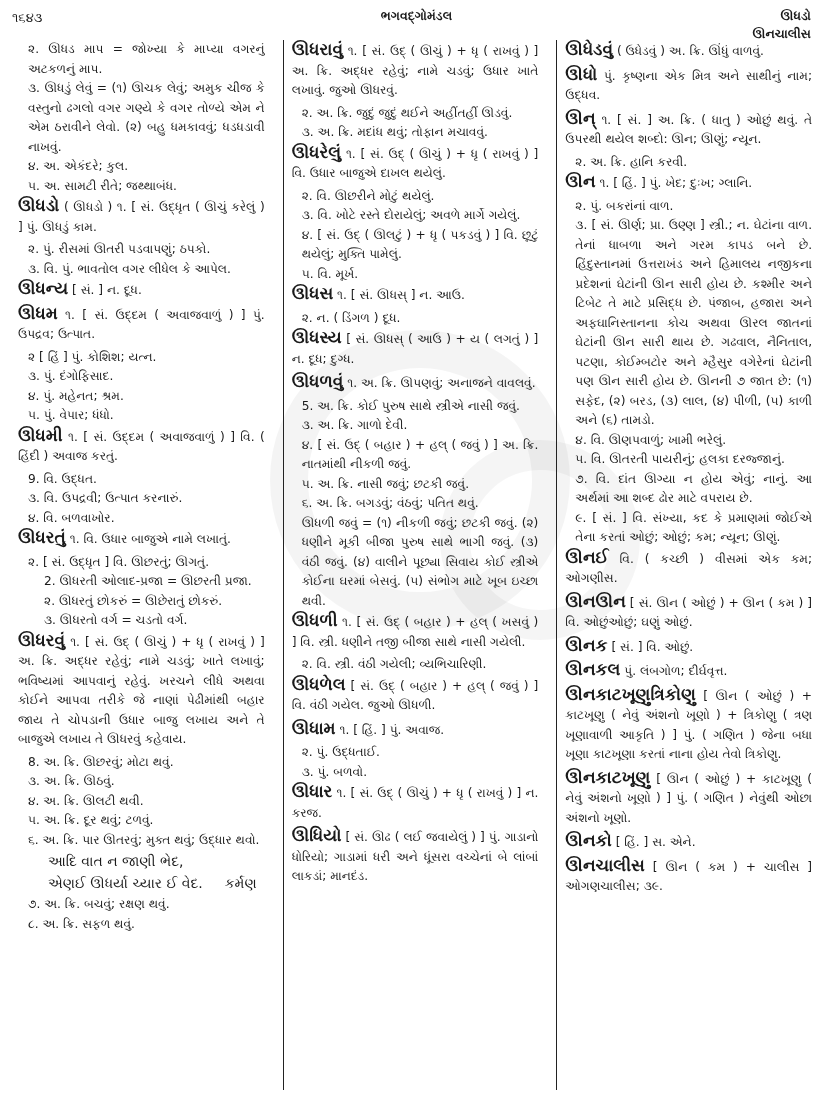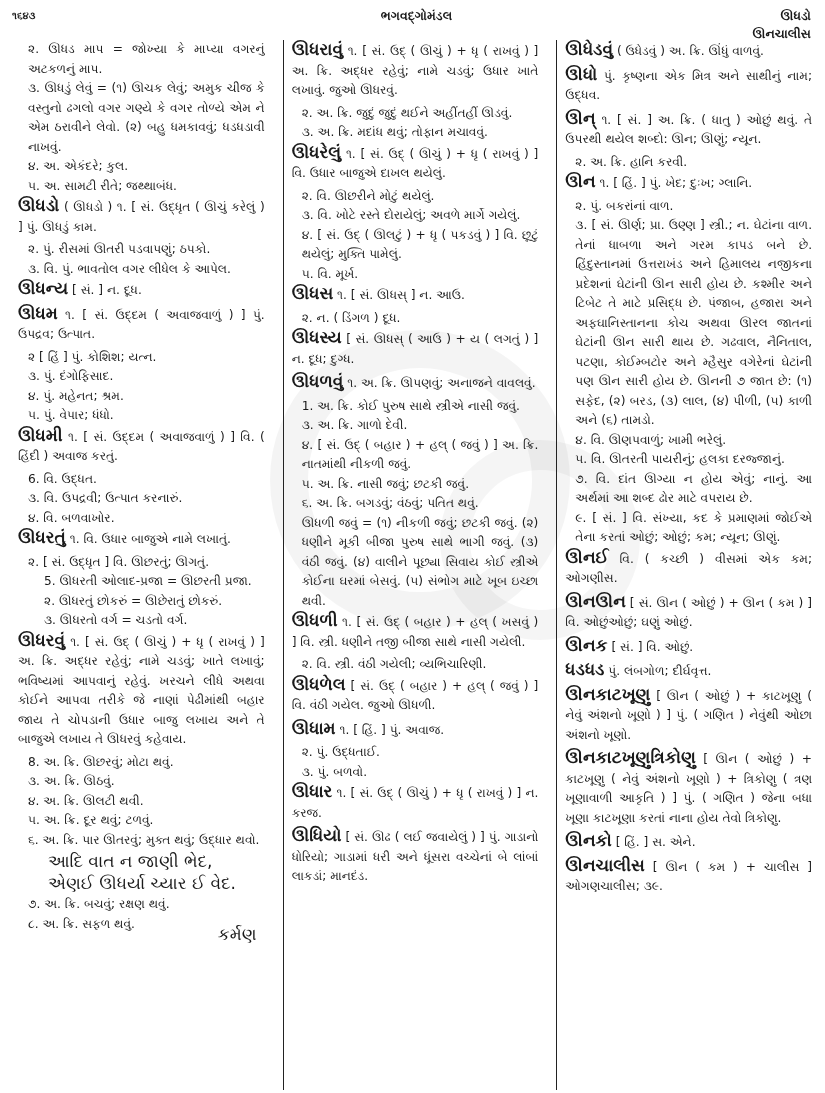--- a/index.html
+++ b/index.html
@@ -3,34 +3,34 @@
 <meta charset="utf-8">
 <style>
   html, body { margin:0; padding:0; background:#fff; }
   body { width:825px; height:1093px; overflow:hidden; position:relative;
          font-family:"DejaVu Sans", sans-serif; color:#1a1a1a; font-size:12.2px; }
   .watermark { position:absolute; left:270px; top:330px; width:300px; height:300px;
                border-radius:50%; border:38px solid rgba(0,0,0,0.045); box-sizing:border-box; }
   .watermark2 { position:absolute; left:440px; top:440px; width:200px; height:200px;
                border-radius:50%; border:30px solid rgba(0,0,0,0.04); box-sizing:border-box; }
   .hdr { position:absolute; top:0; left:0; width:825px; height:55px; }
-  .hdr .pg { position:absolute; left:12px; top:10px; font-weight:bold; font-size:10px; }
+  .hdr .pg { position:absolute; left:12px; top:10px; font-weight:normal; font-size:13px; }
   .hdr .title { position:absolute; left:8px; right:0; top:8px; text-align:center; font-weight:bold; font-size:12.5px; }
   .hdr .gw1 { position:absolute; right:14px; top:8px; font-weight:bold; font-size:12.5px; }
   .hdr .gw2 { position:absolute; right:14px; top:26px; font-weight:bold; font-size:12.5px; }
   .cols { position:absolute; top:40px; left:10px; width:810px; height:1050px; display:flex;gap:10px; }
   .col { flex:1; padding:0 8px 0 8px; box-sizing:border-box; line-height:19.5px; }
   .col + .col { border-left:1.3px solid #222; }
   .col.c1 { padding-top:0; }
   .entry { margin:0 0 3px 0; text-align:justify; }
   .entry .hw { font-weight:bold; font-size:17px; }
   .line { margin:0; padding-left:10px; text-align:justify; }
   .line.deep { padding-left:26px; }
-  .quote { padding-left:30px; font-size:17px; margin:2px 0; }
-  .quote .src { float:right; padding-right:8px;margin-top:32px; }
+  .quote { padding-left:30px; font-size:14px; margin:2px 0; }
+  .quote .src { float:right; padding-right:8px; }
 </style>
 </head>
 <body>
 
 <div class="watermark"></div>
 <div class="watermark2"></div>
 
 <div class="hdr">
   <span class="pg">૧૬૪૩</span>
   <span class="title">ભગવદ્ગોમંડલ</span>
@@ -47,26 +47,26 @@
       <p class="entry"><span class="hw">ઊધડો</span><span> ( ઊધડો ) ૧. [ સં. ઉદ્ધૃત ( ઊચું કરેલું ) ] પું. ઊધડું કામ.</span></p>
       <p class="line">૨. પું. રીસમાં ઊતરી પડવાપણું; ઠપકો.</p>
       <p class="line">૩. વિ. પું. ભાવતોલ વગર લીધેલ કે આપેલ.</p>
       <p class="entry"><span class="hw">ઊધન્ય</span><span> [ સં. ] ન. દૂધ.</span></p>
       <p class="entry"><span class="hw">ઊધમ</span><span> ૧. [ સં. ઉદ્દમ ( અવાજવાળું ) ] પું. ઉપદ્રવ; ઉત્પાત.</span></p>
       <p class="line">૨ [ હિં ] પું. કોશિશ; યત્ન.</p>
       <p class="line">૩. પું. દંગોફિસાદ.</p>
       <p class="line">૪. પું. મહેનત; શ્રમ.</p>
       <p class="line">૫. પું. વેપાર; ધંધો.</p>
       <p class="entry"><span class="hw">ઊધમી</span><span> ૧. [ સં. ઉદ્દમ ( અવાજવાળું ) ] વિ. ( હિંદી ) અવાજ કરતું.</span></p>
-      <p class="line">6. વિ. ઉદ્ધત.</p>
+      <p class="line">9. વિ. ઉદ્ધત.</p>
       <p class="line">૩. વિ. ઉપદ્રવી; ઉત્પાત કરનારું.</p>
       <p class="line">૪. વિ. બળવાખોર.</p>
       <p class="entry"><span class="hw">ઊધરતું</span><span> ૧. વિ. ઉધાર બાજુએ નામે લખાતું.</span></p>
       <p class="line">૨. [ સં. ઉદ્ધૃત ] વિ. ઊછરતું; ઊગતું.</p>
-      <p class="line deep">5. ઊધરતી ઓલાદ-પ્રજા = ઊછરતી પ્રજા.</p>
+      <p class="line deep">2. ઊધરતી ઓલાદ-પ્રજા = ઊછરતી પ્રજા.</p>
       <p class="line deep">૨. ઊધરતું છોકરું = ઊછેરાતું છોકરું.</p>
       <p class="line deep">૩. ઊધરતો વર્ગ = ચડતો વર્ગ.</p>
       <p class="entry"><span class="hw">ઊધરવું</span><span> ૧. [ સં. ઉદ્ ( ઊચું ) + ધૃ ( રાખવું ) ] અ. ક્રિ. અદ્ધર રહેવું; નામે ચડવું; ખાતે લખાવું; ભવિષ્યમાં આપવાનું રહેવું. ખરચને લીધે અથવા કોઈને આપવા તરીકે જે નાણાં પેઢીમાંથી બહાર જાય તે ચોપડાની ઉધાર બાજુ લખાય અને તે બાજુએ લખાય તે ઊધરવું કહેવાય.</span></p>
       <p class="line">8. અ. ક્રિ. ઊછરવું; મોટા થવું.</p>
       <p class="line">૩. અ. ક્રિ. ઊઠવું.</p>
       <p class="line">૪. અ. ક્રિ. ઊલટી થવી.</p>
       <p class="line">૫. અ. ક્રિ. દૂર થવું; ટળવું.</p>
       <p class="line">૬. અ. ક્રિ. પાર ઊતરવું; મુક્ત થવું; ઉદ્ધાર થવો.</p>
       <p class="quote"><span>આદિ વાત ન જાણી ભેદ,</span></p>
       <p class="quote"><span>એણઈ ઊધર્યા ચ્યાર ઈ વેદ.</span><span class="src">કર્મણ</span></p>
@@ -79,21 +79,21 @@
       <p class="line">૩. અ. ક્રિ. મદાંધ થવું; તોફાન મચાવવું.</p>
       <p class="entry"><span class="hw">ઊધરેલું</span><span> ૧. [ સં. ઉદ્ ( ઊચું ) + ધૃ ( રાખવું ) ] વિ. ઉધાર બાજુએ દાખલ થયેલું.</span></p>
       <p class="line">૨. વિ. ઊછરીને મોટું થયેલું.</p>
       <p class="line">૩. વિ. ખોટે રસ્તે દોરાયેલું; અવળે માર્ગે ગયેલું.</p>
       <p class="line">૪. [ સં. ઉદ્ ( ઊલટું ) + ધૃ ( પકડવું ) ] વિ. છૂટું થયેલું; મુક્તિ પામેલું.</p>
       <p class="line">૫. વિ. મૂર્ખ.</p>
       <p class="entry"><span class="hw">ઊધસ</span><span> ૧. [ સં. ઊધસ્ ] ન. આઉ.</span></p>
       <p class="line">૨. ન. ( ડિંગળ ) દૂધ.</p>
       <p class="entry"><span class="hw">ઊધસ્ય</span><span> [ સં. ઊધસ્ ( આઉ ) + ય ( લગતું ) ] ન. દૂધ; દુગ્ધ.</span></p>
       <p class="entry"><span class="hw">ઊધળવું</span><span> ૧. અ. ક્રિ. ઊપણવું; અનાજને વાવલવું.</span></p>
-      <p class="line">1. અ. ક્રિ. કોઈ પુરુષ સાથે સ્ત્રીએ નાસી જવું.</p>
+      <p class="line">5. અ. ક્રિ. કોઈ પુરુષ સાથે સ્ત્રીએ નાસી જવું.</p>
       <p class="line">૩. અ. ક્રિ. ગાળો દેવી.</p>
       <p class="line">૪. [ સં. ઉદ્ ( બહાર ) + હલ્ ( જવું ) ] અ. ક્રિ. નાતમાંથી નીકળી જવું.</p>
       <p class="line">૫. અ. ક્રિ. નાસી જવું; છટકી જવું.</p>
       <p class="line">૬. અ. ક્રિ. બગડવું; વંઠવું; પતિત થવું.</p>
       <p class="line">ઊધળી જવું = (૧) નીકળી જવું; છટકી જવું. (૨) ધણીને મૂકી બીજા પુરુષ સાથે ભાગી જવું. (૩) વંઠી જવું. (૪) વાલીને પૂછ્યા સિવાય કોઈ સ્ત્રીએ કોઈના ઘરમાં બેસવું. (૫) સંભોગ માટે ખૂબ ઇચ્છા થવી.</p>
       <p class="entry"><span class="hw">ઊધળી</span><span> ૧. [ સં. ઉદ્ ( બહાર ) + હલ્ ( ખસવું ) ] વિ. સ્ત્રી. ધણીને તજી બીજા સાથે નાસી ગયેલી.</span></p>
       <p class="line">૨. વિ. સ્ત્રી. વંઠી ગયેલી; વ્યભિચારિણી.</p>
       <p class="entry"><span class="hw">ઊધળેલ</span><span> [ સં. ઉદ્ ( બહાર ) + હલ્ ( જવું ) ] વિ. વંઠી ગયેલ. જુઓ ઊધળી.</span></p>
       <p class="entry"><span class="hw">ઊધામ</span><span> ૧. [ હિં. ] પું. અવાજ.</span></p>
       <p class="line">૨. પું. ઉદ્ધતાઈ.</p>
@@ -109,19 +109,19 @@
       <p class="entry"><span class="hw">ઊન</span><span> ૧. [ હિં. ] પું. ખેદ; દુઃખ; ગ્લાનિ.</span></p>
       <p class="line">૨. પું. બકરાંનાં વાળ.</p>
       <p class="line">૩. [ સં. ઊર્ણ; પ્રા. ઉણ્ણ ] સ્ત્રી.; ન. ઘેટાંના વાળ. તેનાં ધાબળા અને ગરમ કાપડ બને છે. હિંદુસ્તાનમાં ઉત્તરાખંડ અને હિમાલય નજીકના પ્રદેશનાં ઘેટાંની ઊન સારી હોય છે. કશ્મીર અને ટિબેટ તે માટે પ્રસિદ્ધ છે. પંજાબ, હજારા અને અફઘાનિસ્તાનના કોચ અથવા ઊરલ જાતનાં ઘેટાંની ઊન સારી થાય છે. ગઢવાલ, નૈનિતાલ, પટણા, કોઈમ્બટોર અને મ્હૈસુર વગેરેનાં ઘેટાંની પણ ઊન સારી હોય છે. ઊનની ૭ જાત છે: (૧) સફેદ, (૨) બરડ, (૩) લાલ, (૪) પીળી, (૫) કાળી અને (૬) તામડો.</p>
       <p class="line">૪. વિ. ઊણપવાળું; ખામી ભરેલું.</p>
       <p class="line">૫. વિ. ઊતરતી પાયરીનું; હલકા દરજ્જાનું.</p>
       <p class="line">૭. વિ. દાંત ઊગ્યા ન હોય એવું; નાનું. આ અર્થમાં આ શબ્દ ઢોર માટે વપરાય છે.</p>
       <p class="line">૯. [ સં. ] વિ. સંખ્યા, કદ કે પ્રમાણમાં જોઈએ તેના કરતાં ઓછું; ઓછું; કમ; ન્યૂન; ઊણું.</p>
       <p class="entry"><span class="hw">ઊનઈ</span><span> વિ. ( કચ્છી ) વીસમાં એક કમ; ઓગણીસ.</span></p>
       <p class="entry"><span class="hw">ઊનઊન</span><span> [ સં. ઊન ( ઓછું ) + ઊન ( કમ ) ] વિ. ઓછુંઓછું; ઘણું ઓછું.</span></p>
       <p class="entry"><span class="hw">ઊનક</span><span> [ સં. ] વિ. ઓછું.</span></p>
-      <p class="entry"><span class="hw">ધડધડ</span><span> પું. લંબગોળ; દીર્ઘવૃત્ત.</span></p>
+      <p class="entry"><span class="hw">ઊનકલ</span><span> પું. લંબગોળ; દીર્ઘવૃત્ત.</span></p>
+      <p class="entry"><span class="hw">ઊનકાટખૂણુત્રિકોણુ</span><span> [ ઊન ( ઓછું ) + કાટખૂણુ ( નેવું અંશનો ખૂણો ) + ત્રિકોણુ ( ત્રણ ખૂણાવાળી આકૃતિ ) ] પું. ( ગણિત ) જેના બધા ખૂણા કાટખૂણા કરતાં નાના હોય તેવો ત્રિકોણુ.</span></p>
       <p class="entry"><span class="hw">ઊનકાટખૂણુ</span><span> [ ઊન ( ઓછું ) + કાટખૂણુ ( નેવું અંશનો ખૂણો ) ] પું. ( ગણિત ) નેવુંથી ઓછા અંશનો ખૂણો.</span></p>
-      <p class="entry"><span class="hw">ઊનકાટખૂણુત્રિકોણુ</span><span> [ ઊન ( ઓછું ) + કાટખૂણુ ( નેવું અંશનો ખૂણો ) + ત્રિકોણુ ( ત્રણ ખૂણાવાળી આકૃતિ ) ] પું. ( ગણિત ) જેના બધા ખૂણા કાટખૂણા કરતાં નાના હોય તેવો ત્રિકોણુ.</span></p>
       <p class="entry"><span class="hw">ઊનકો</span><span> [ હિં. ] સ. એને.</span></p>
       <p class="entry"><span class="hw">ઊનચાલીસ</span><span> [ ઊન ( કમ ) + ચાલીસ ] ઓગણચાલીસ; ૩૯.</span></p>
     </div>
 </div>
 
 </body></html>

